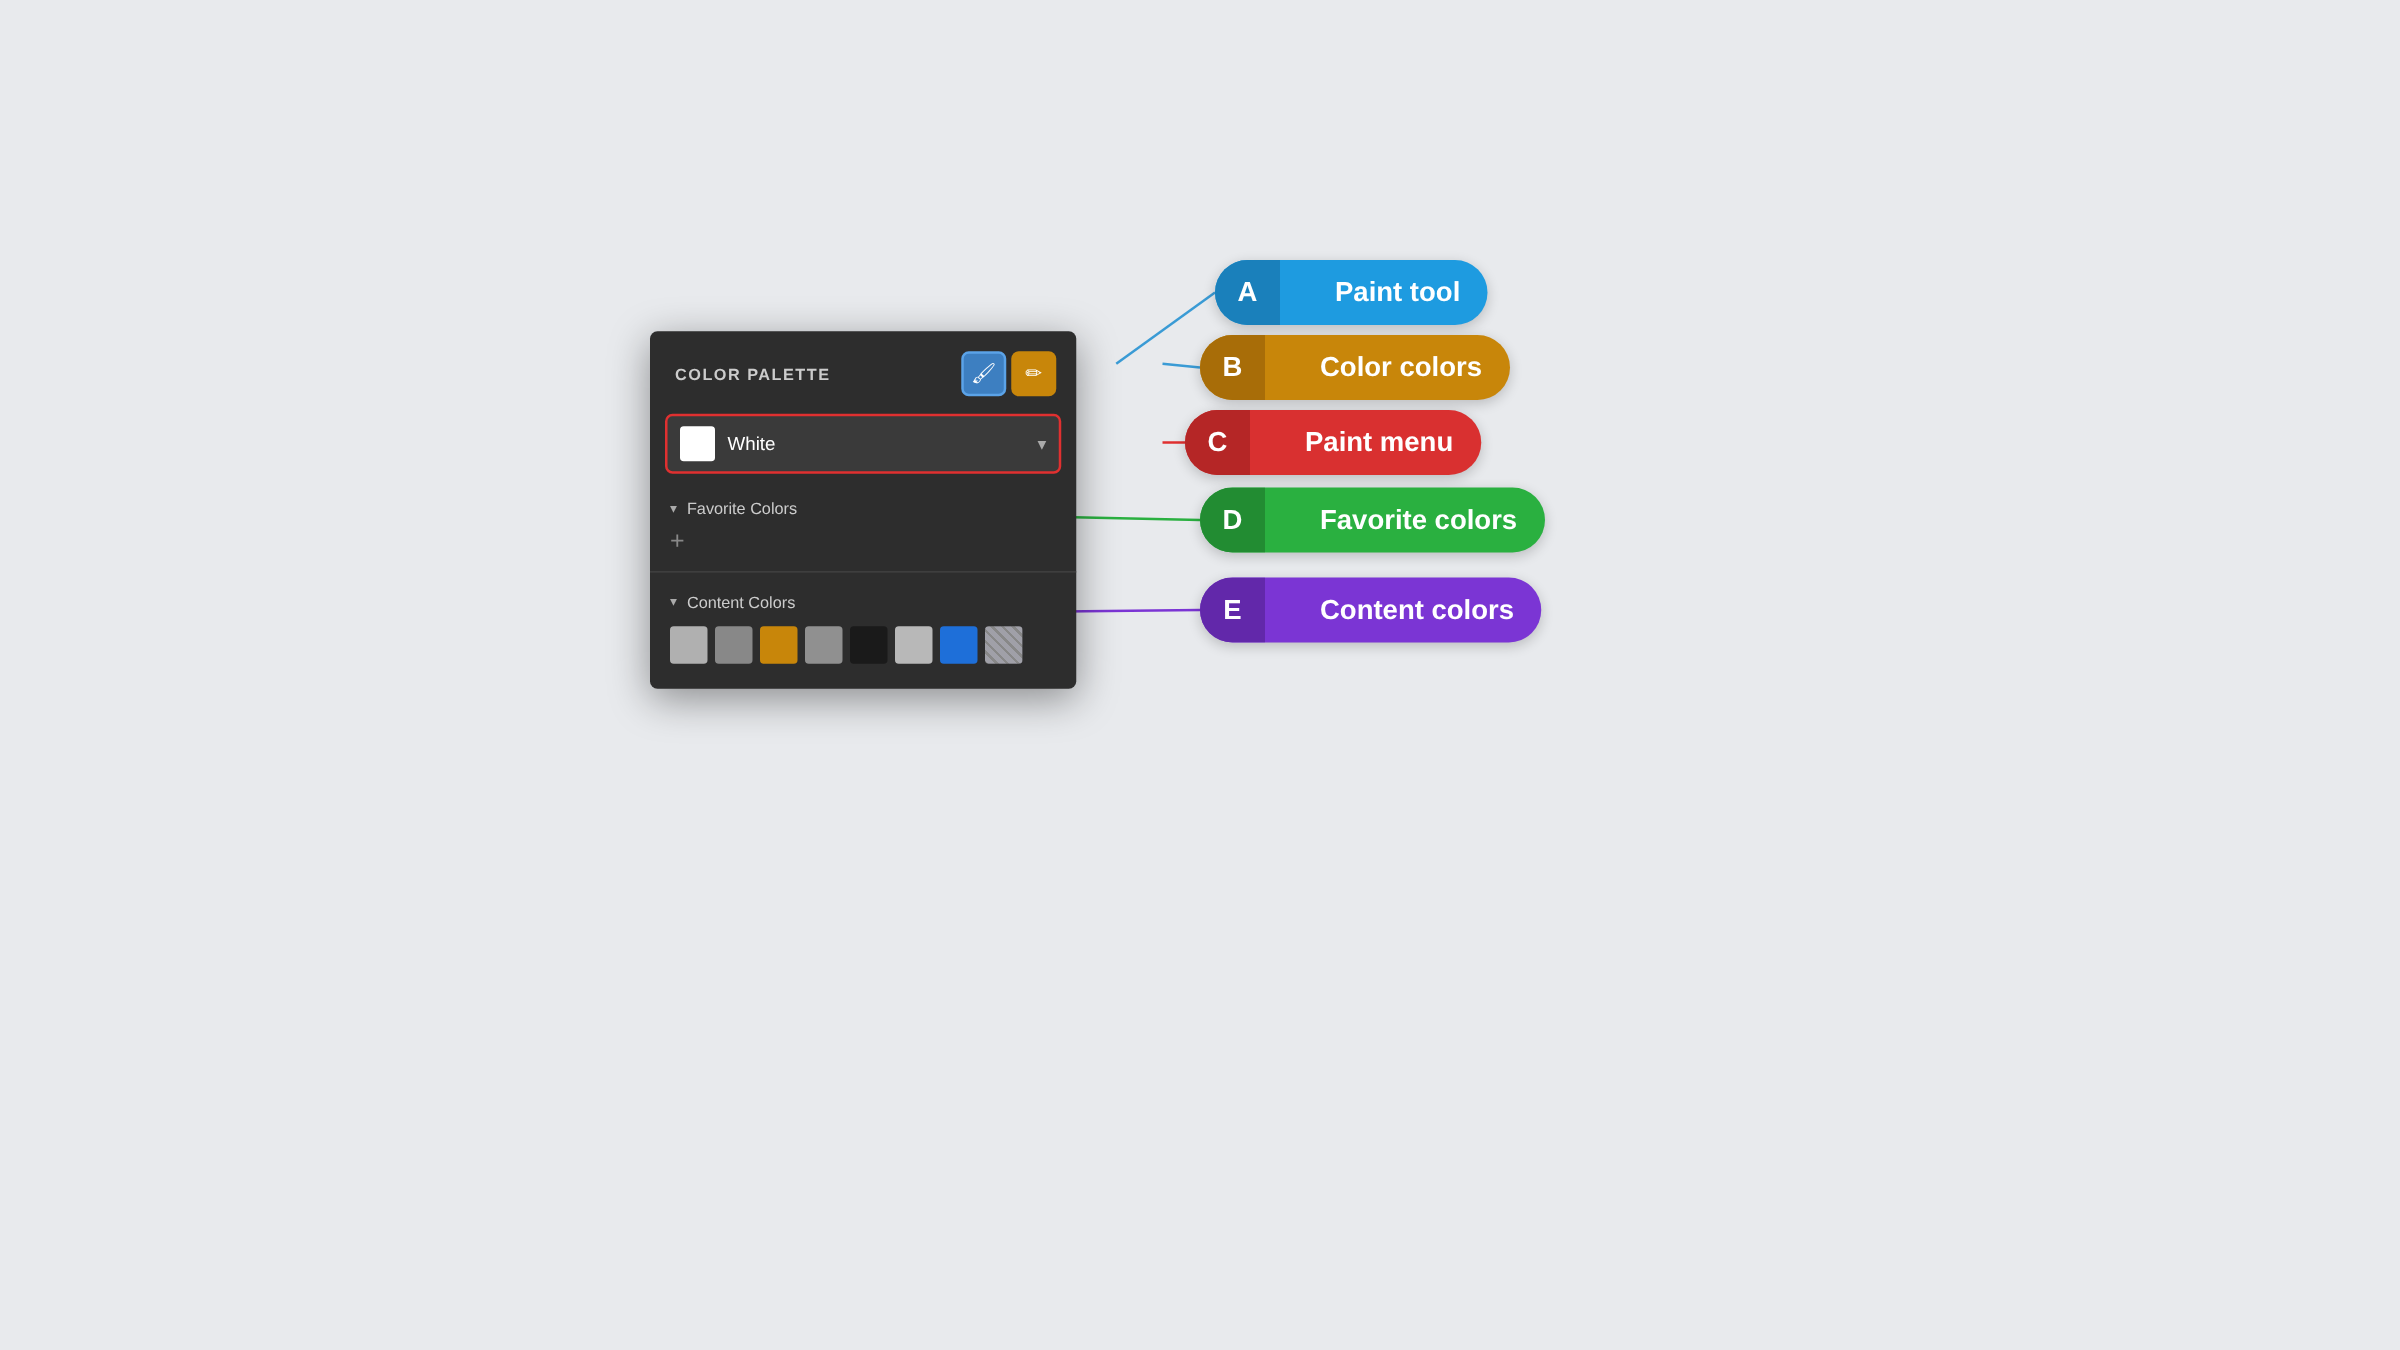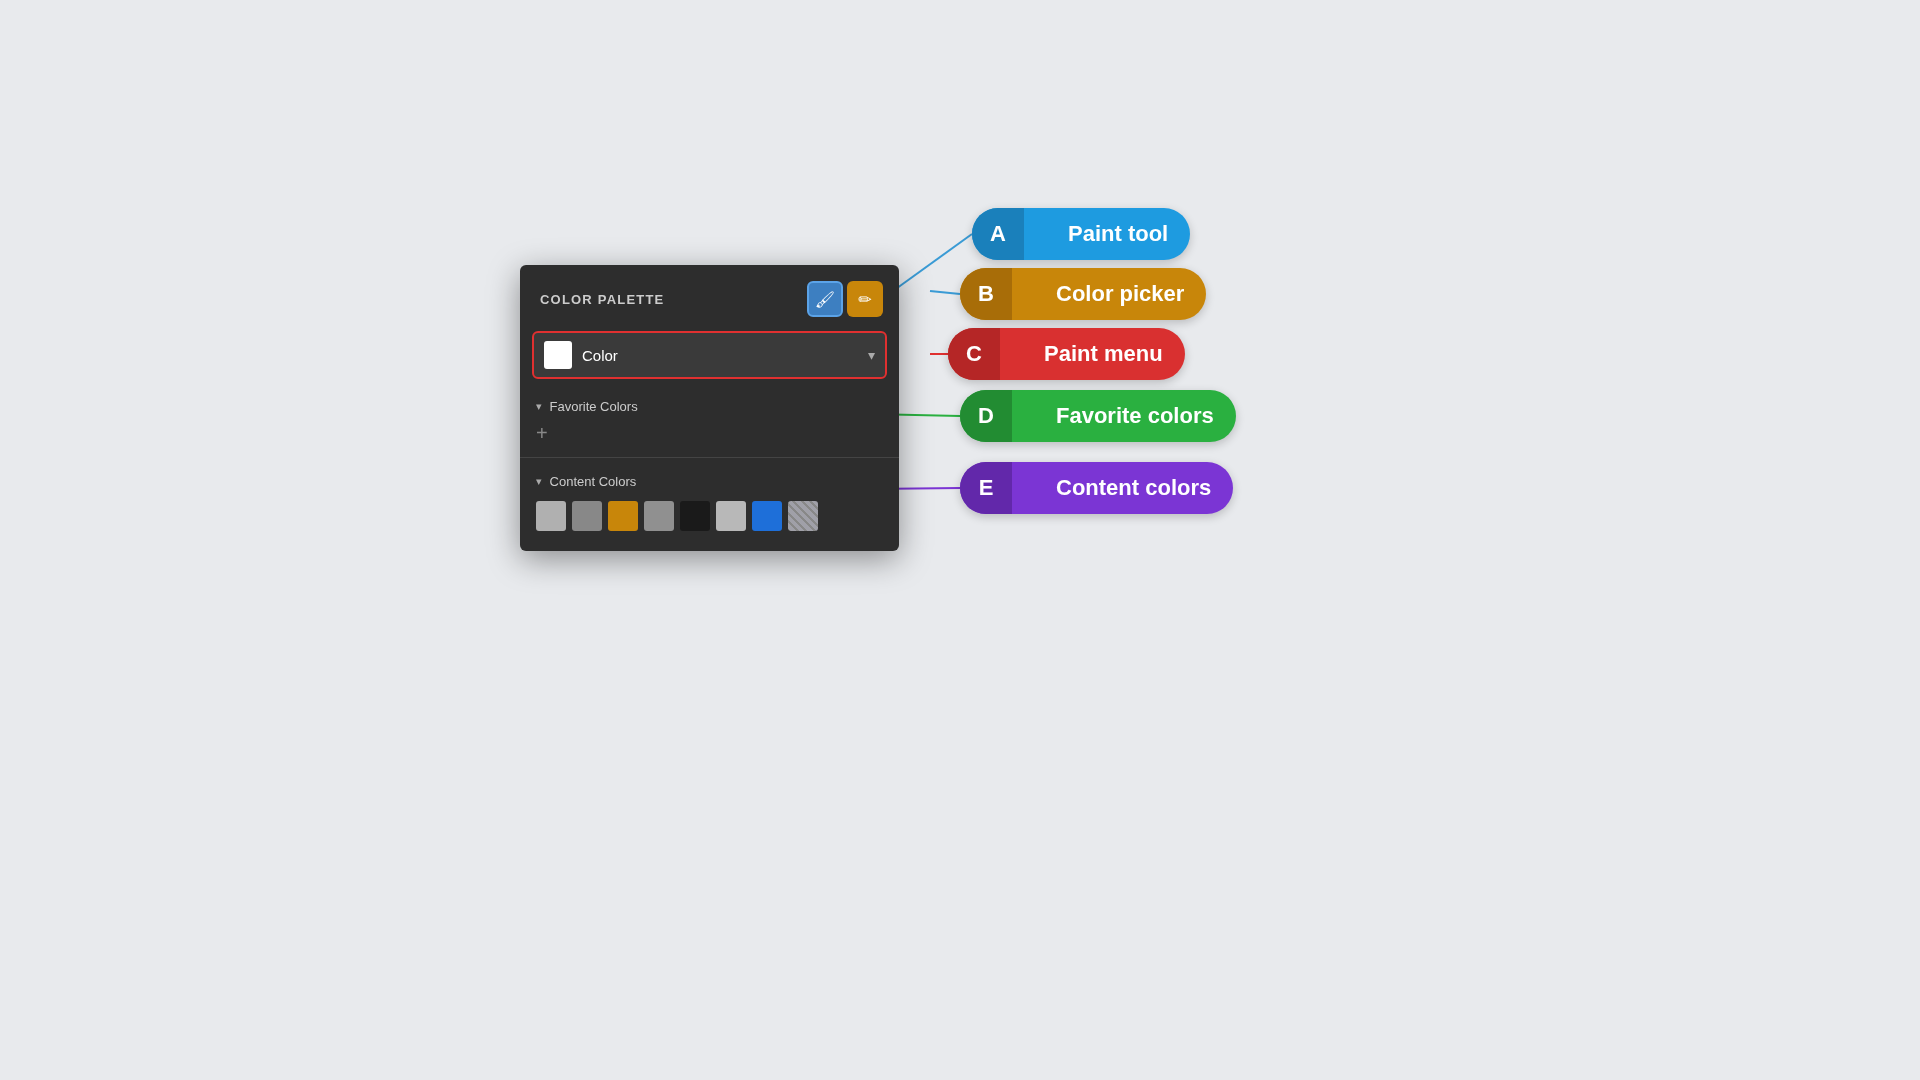--- a/index.html
+++ b/index.html
@@ -11,21 +11,21 @@
       font-family: -apple-system, BlinkMacSystemFont, 'Segoe UI', sans-serif;
       position: relative;
       overflow: hidden;
     }
 
     
     .palette-panel {
       position: absolute;
       left: 520px;
       top: 265px;
-      width: 379px;
+      width: 341px;
       background: #2d2d2d;
       border-radius: 6px;
       box-shadow: 0 8px 32px rgba(0,0,0,0.4);
       padding: 0 0 16px 0;
     }
 
     .palette-header {
       display: flex;
       align-items: center;
       justify-content: space-between;
@@ -251,21 +251,21 @@
         <span>🖌</span>
       </button>
       <button class="icon-btn icon-btn-picker">
         <span>✏</span>
       </button>
     </div>
   </div>
 
   <div class="color-menu">
     <div class="color-swatch-white"></div>
-    <span class="color-name">Color</span>
+    <span class="color-name">White</span>
     <span class="dropdown-arrow">▾</span>
   </div>
 
   <div class="section-row">
     <span class="chevron">▾</span>
     <span class="section-label">Favorite Colors</span>
   </div>
   <span class="add-btn">+</span>
 
   <div style="height:1px; background:#444; margin:8px 0;"></div>
@@ -288,21 +288,21 @@
 
 </div>
 
 <div class="callout callout-a">
   <div class="callout-letter" style="background:#1a80bb;">A</div>
   <span class="callout-text">Paint tool</span>
 </div>
 
 <div class="callout callout-b">
   <div class="callout-letter" style="background:#a86d08;">B</div>
-  <span class="callout-text">Color picker</span>
+  <span class="callout-text">Color colors</span>
 </div>
 
 <div class="callout callout-c">
   <div class="callout-letter" style="background:#b52626;">C</div>
   <span class="callout-text">Paint menu</span>
 </div>
 
 <div class="callout callout-d">
   <div class="callout-letter" style="background:#228c32;">D</div>
   <span class="callout-text">Favorite colors</span>

